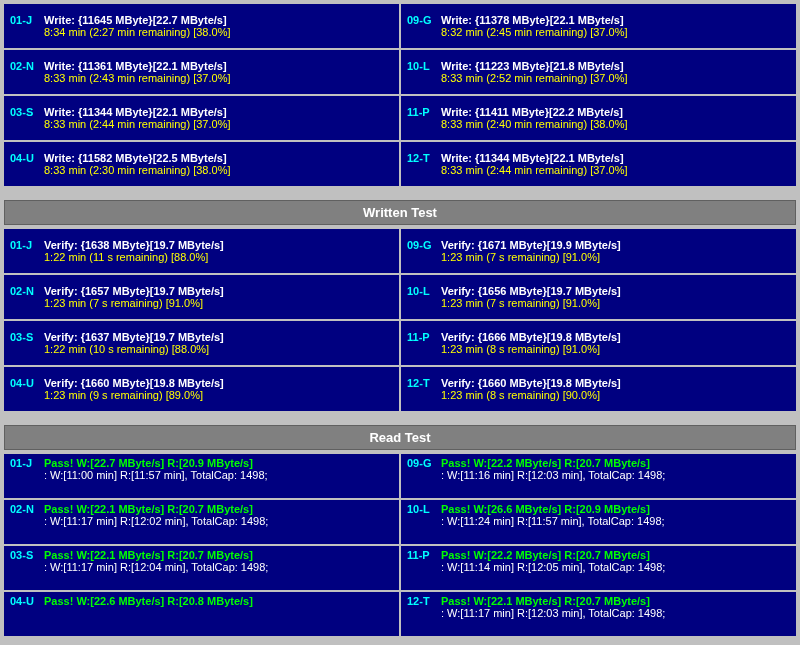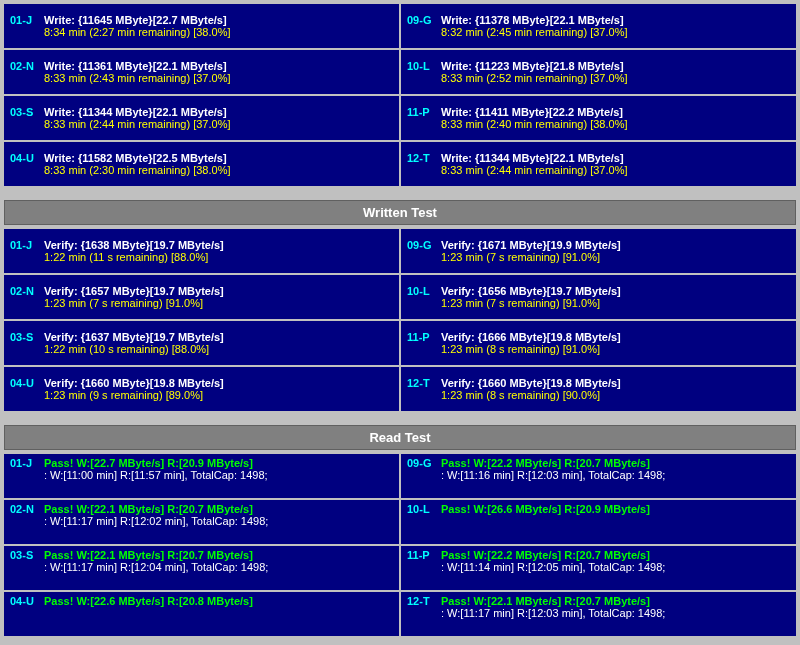--- a/index.html
+++ b/index.html
@@ -239,20 +239,21 @@
         <span class="card-label">02-N</span>
         <span class="pass-line1">Pass! W:[22.1 MByte/s] R:[20.7 MByte/s]</span>
       </div>
       <div class="pass-line2" style="margin-left:34px;">: W:[11:17 min] R:[12:02 min], TotalCap: 1498;</div>
     </div>
     <div class="pass-card">
       <div class="card-row">
         <span class="card-label">10-L</span>
         <span class="pass-line1">Pass! W:[26.6 MByte/s] R:[20.9 MByte/s]</span>
       </div>
+      <div class="pass-line2" style="margin-left:34px;">: W:[11:24 min] R:[11:57 min], TotalCap: 1498;</div>
     </div>
     <div class="pass-card">
       <div class="card-row">
         <span class="card-label">03-S</span>
         <span class="pass-line1">Pass! W:[22.1 MByte/s] R:[20.7 MByte/s]</span>
       </div>
       <div class="pass-line2" style="margin-left:34px;">: W:[11:17 min] R:[12:04 min], TotalCap: 1498;</div>
     </div>
     <div class="pass-card">
       <div class="card-row">

